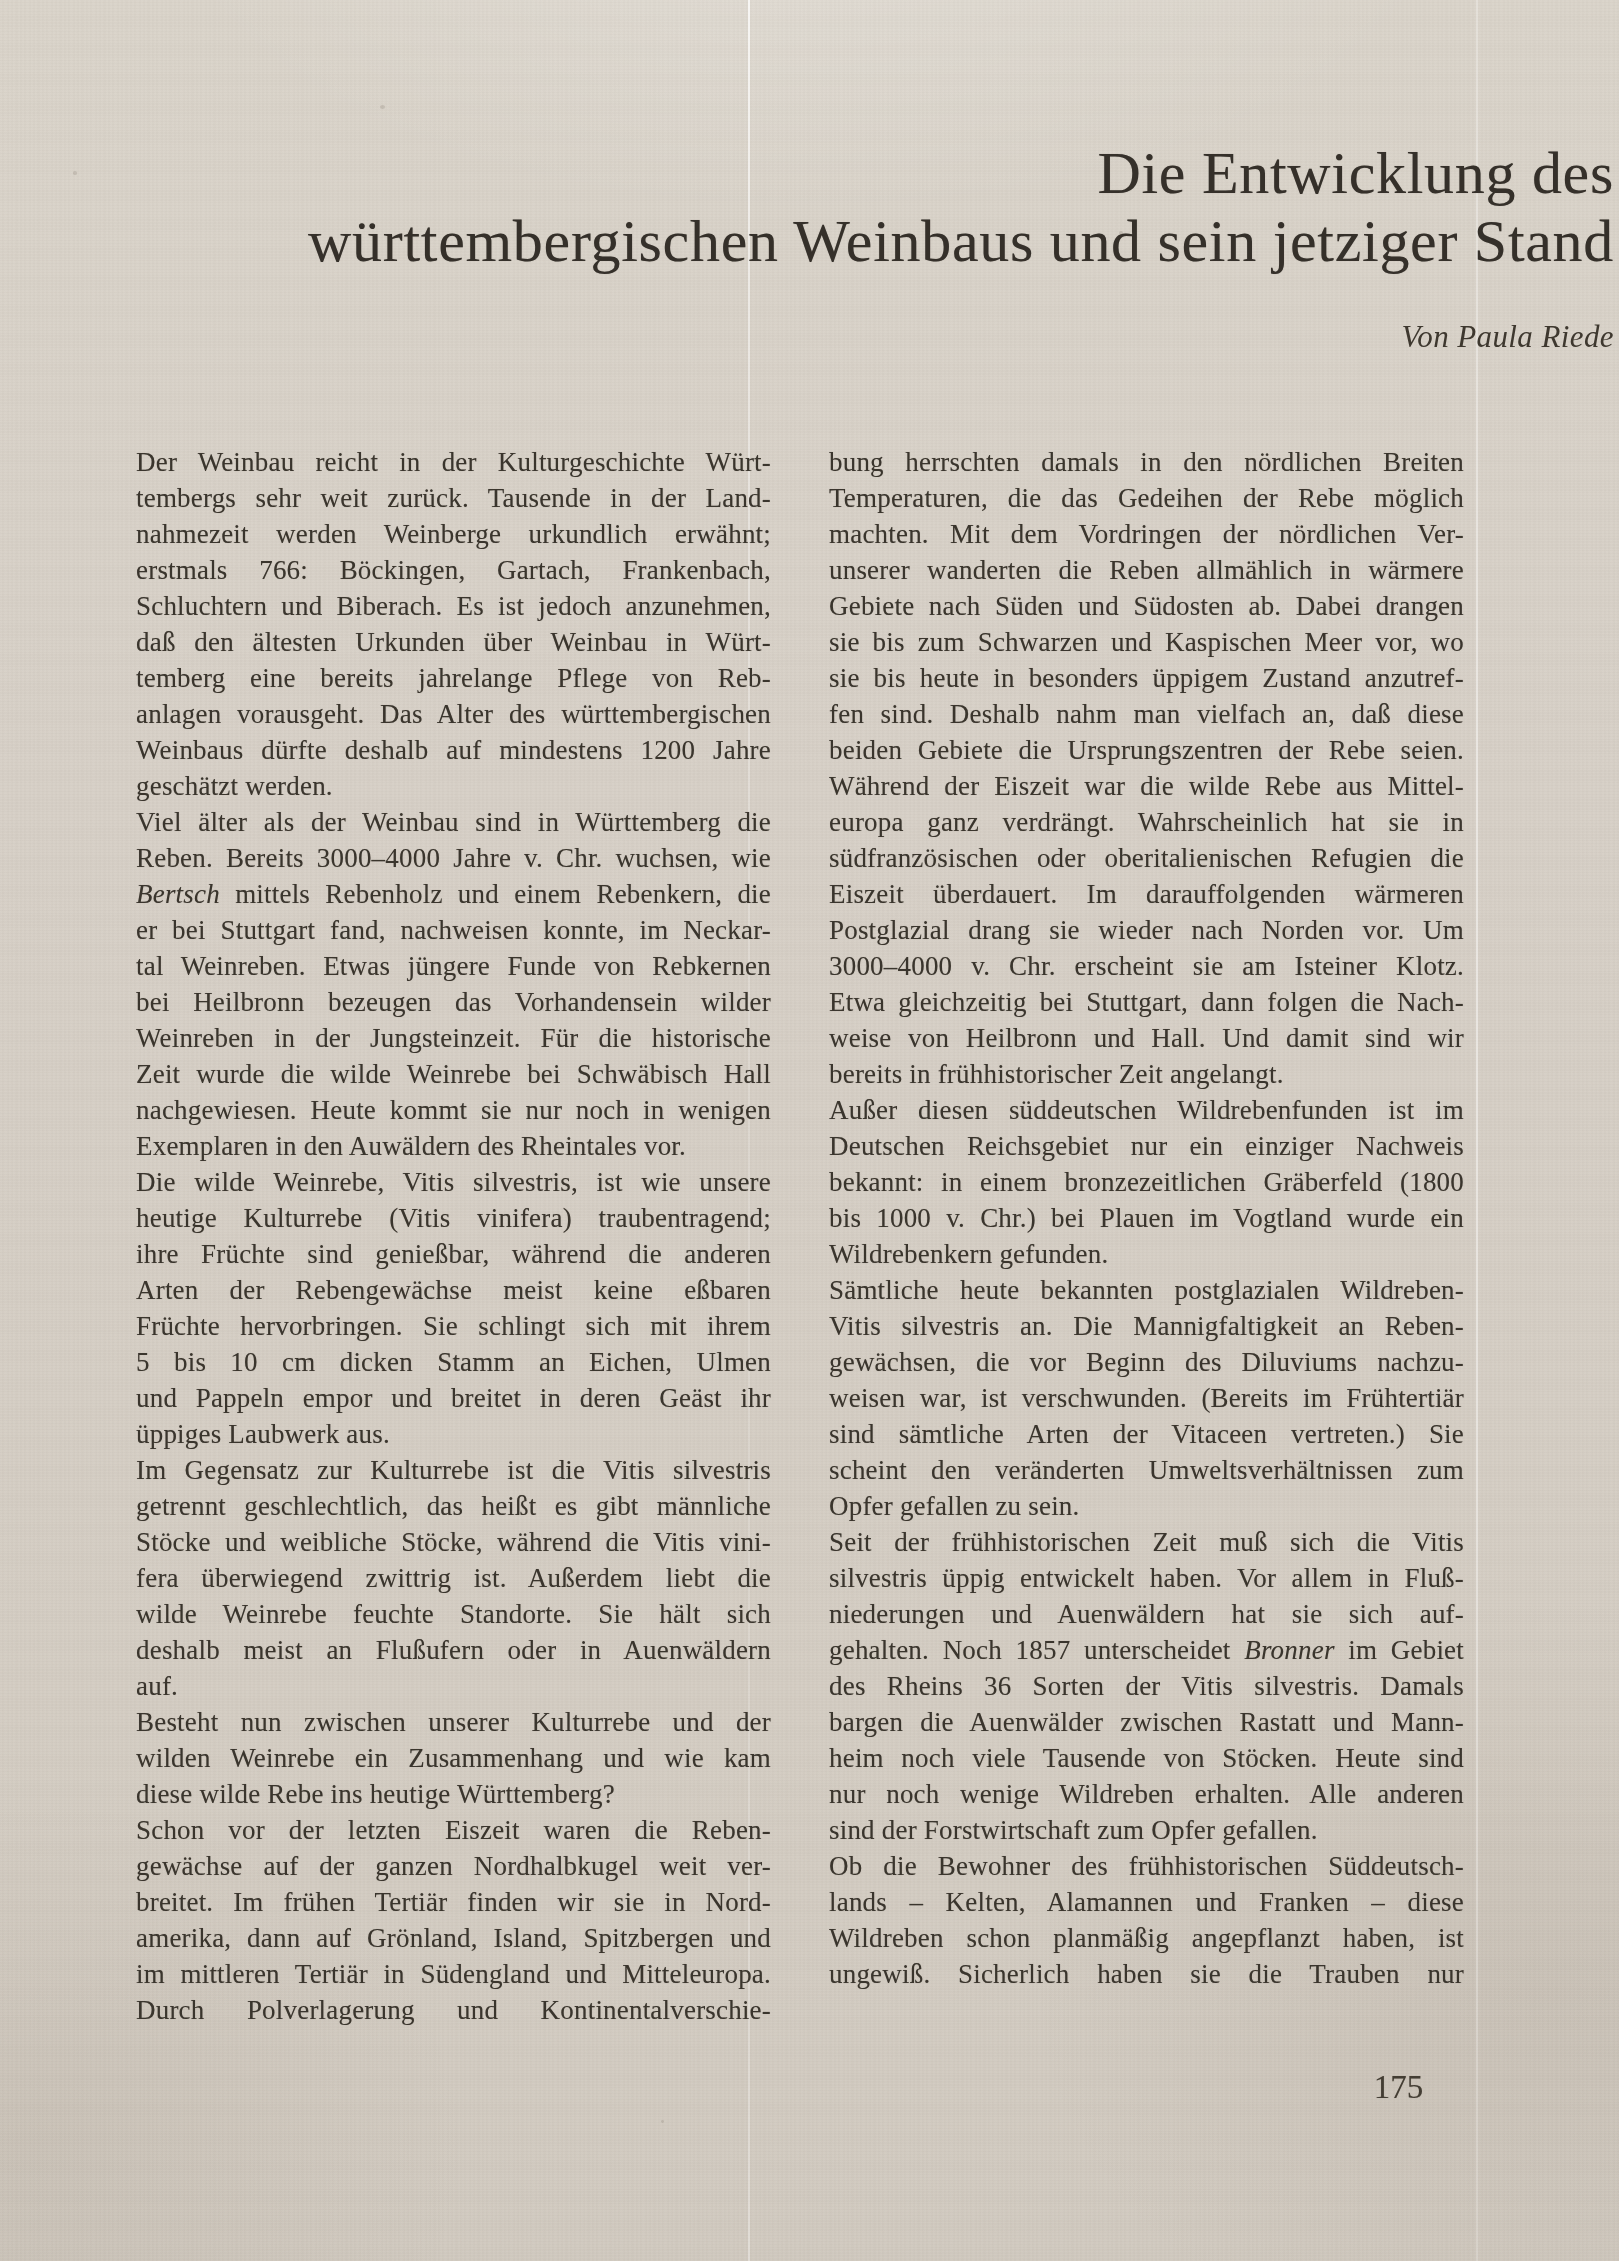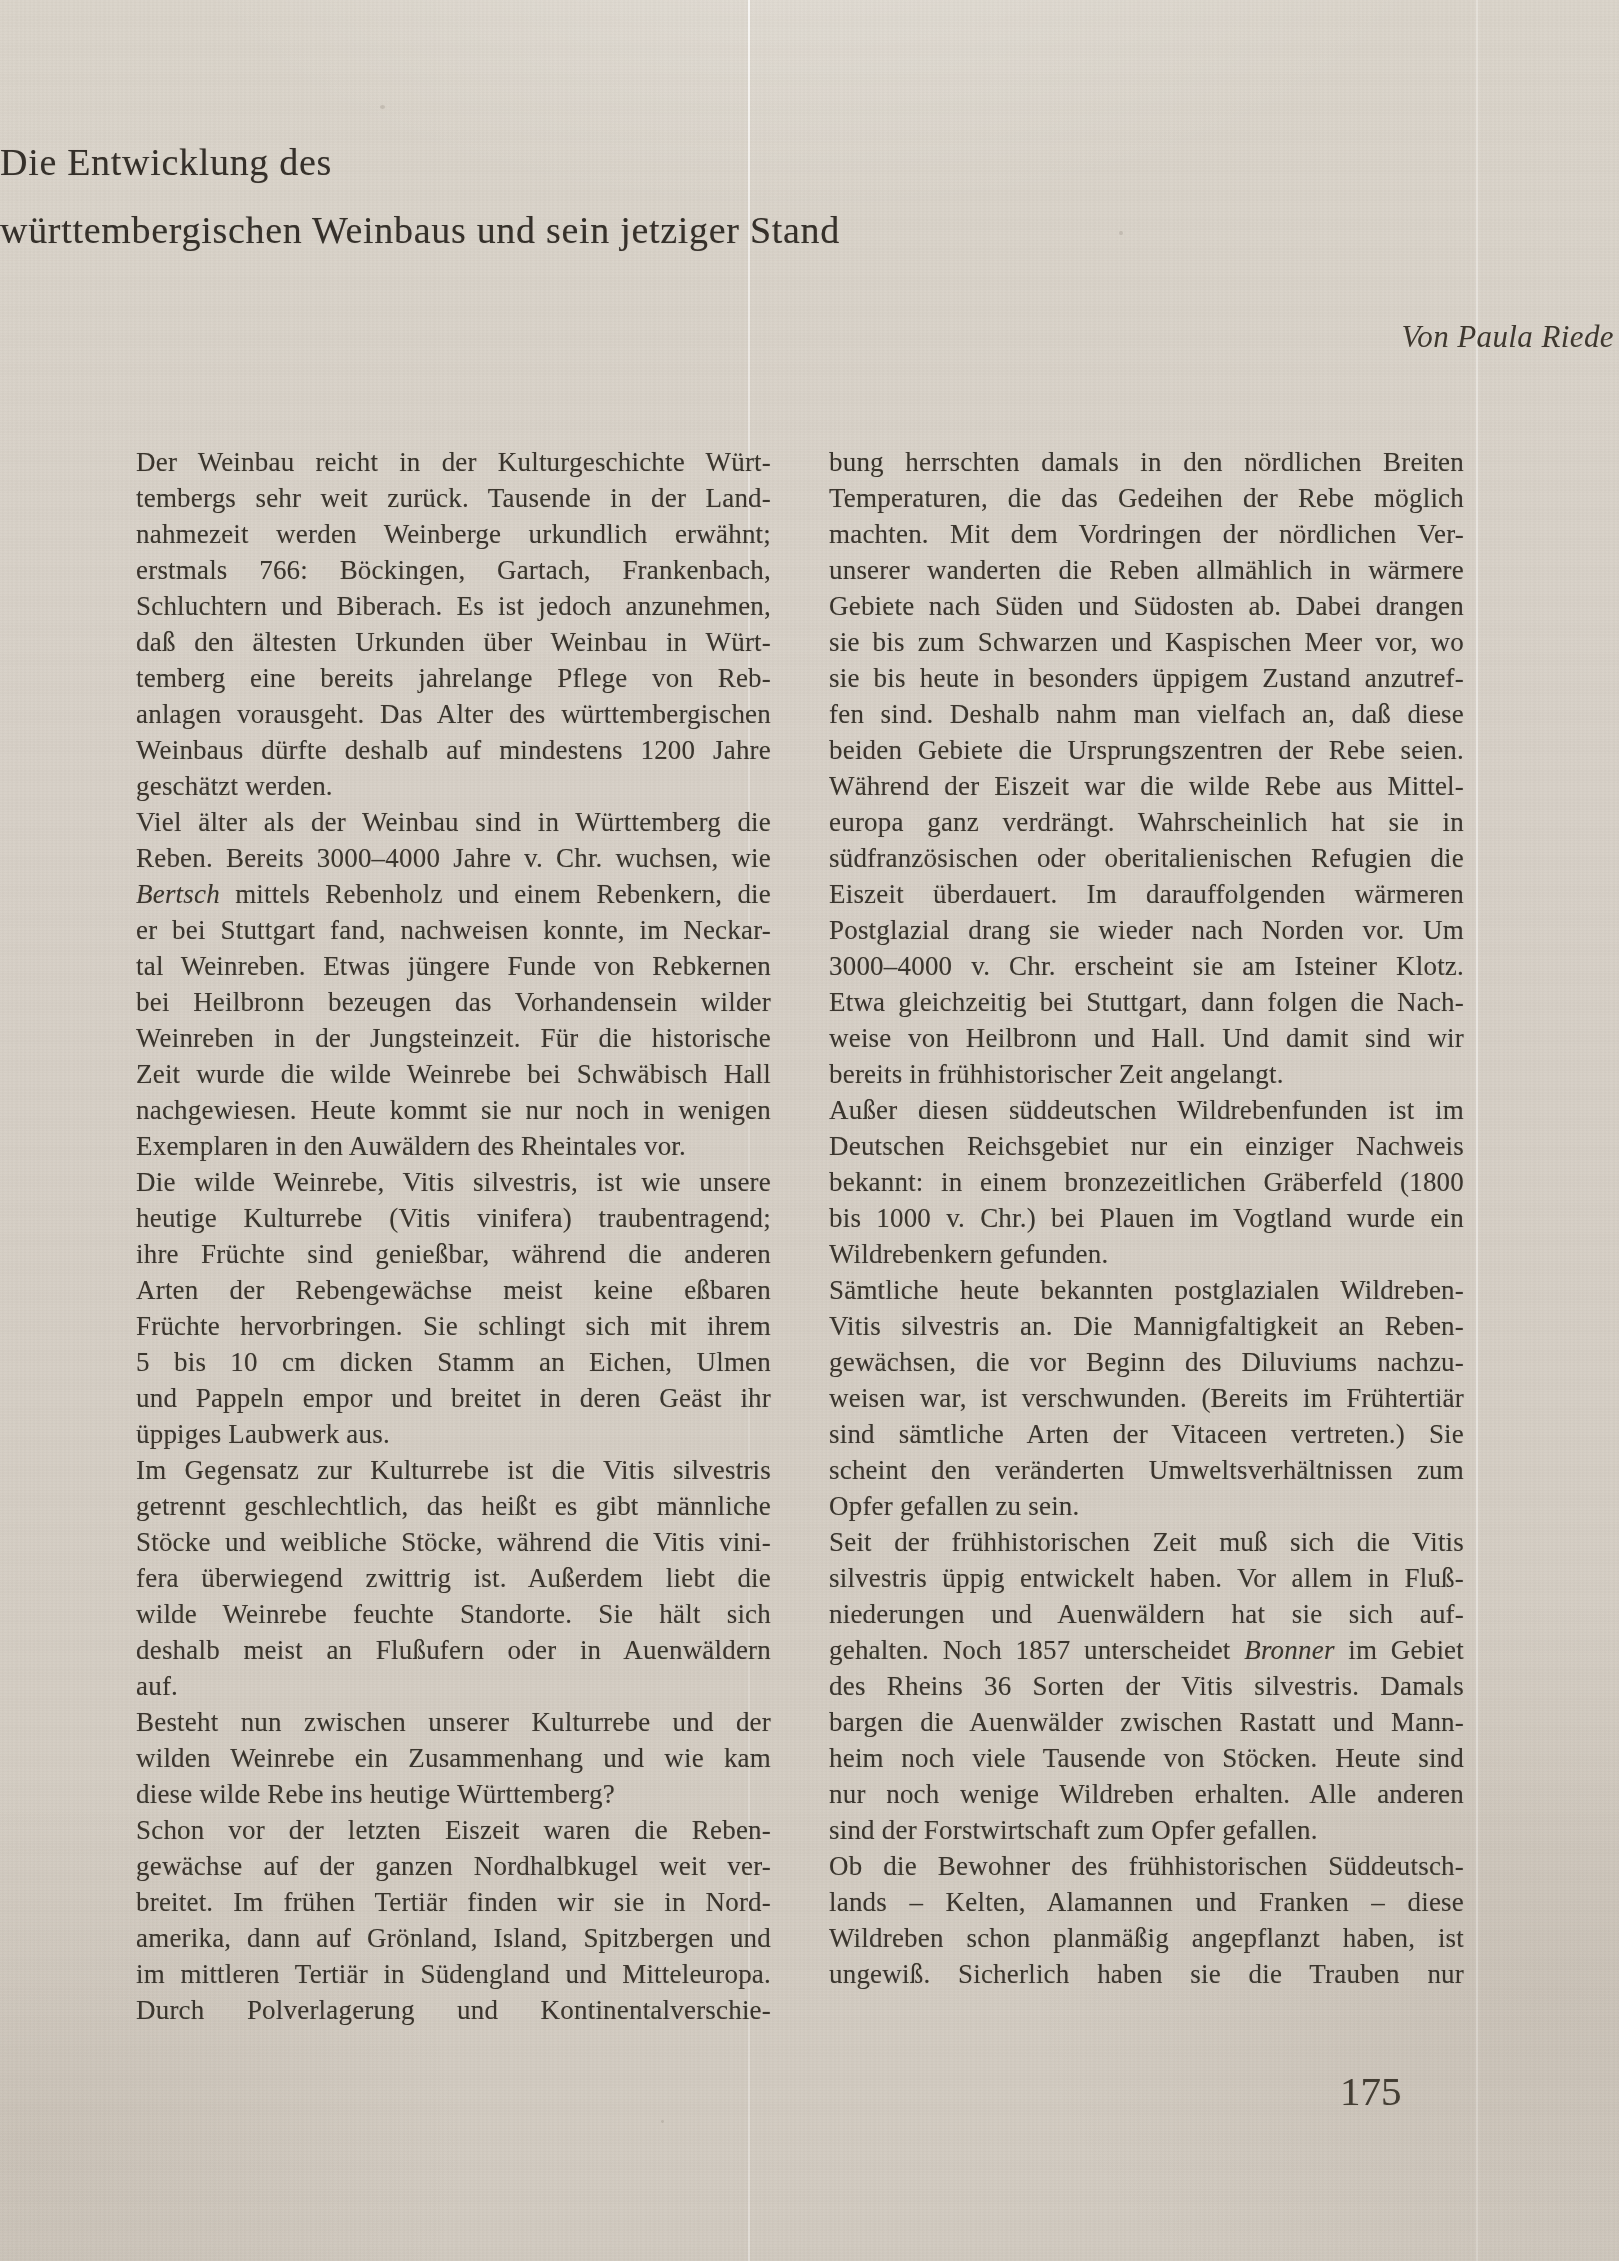--- a/index.html
+++ b/index.html
@@ -61,22 +61,22 @@
     position: absolute;
     border-radius: 50%;
     background: #6b6154;
     opacity: 0.18;
     pointer-events: none;
   }
   .title-line {
     position: absolute;
     left: 0;
     width: 1614px;
-    text-align: left;
-    font-size: 38px;
+    text-align: right;
+    font-size: 60px;
     line-height: 1;
     letter-spacing: 0.7px;
     color: #35302a;
     text-shadow: 0 0 0.7px rgba(53,48,42,0.35);
     white-space: nowrap;
   }
   .title-line1 { top: 143px; }
   .title-line2 { top: 211px; }
   .byline {
     position: absolute;
@@ -112,22 +112,22 @@
   .line.lastline {
     text-align-last: left;
     -moz-text-align-last: left;
   }
   .line i { font-style: italic; }
   .page-number {
     position: absolute;
     top: 2071px;
     left: 1340px;
     width: 117px;
-    text-align: left;
-    font-size: 41px;
+    text-align: center;
+    font-size: 33px;
     line-height: 1;
     color: #433d33;
     text-shadow: 0 0 0.7px rgba(67,61,51,0.35);
   }
 </style>
 </head>
 <body>
 
 <div class="page">
 

